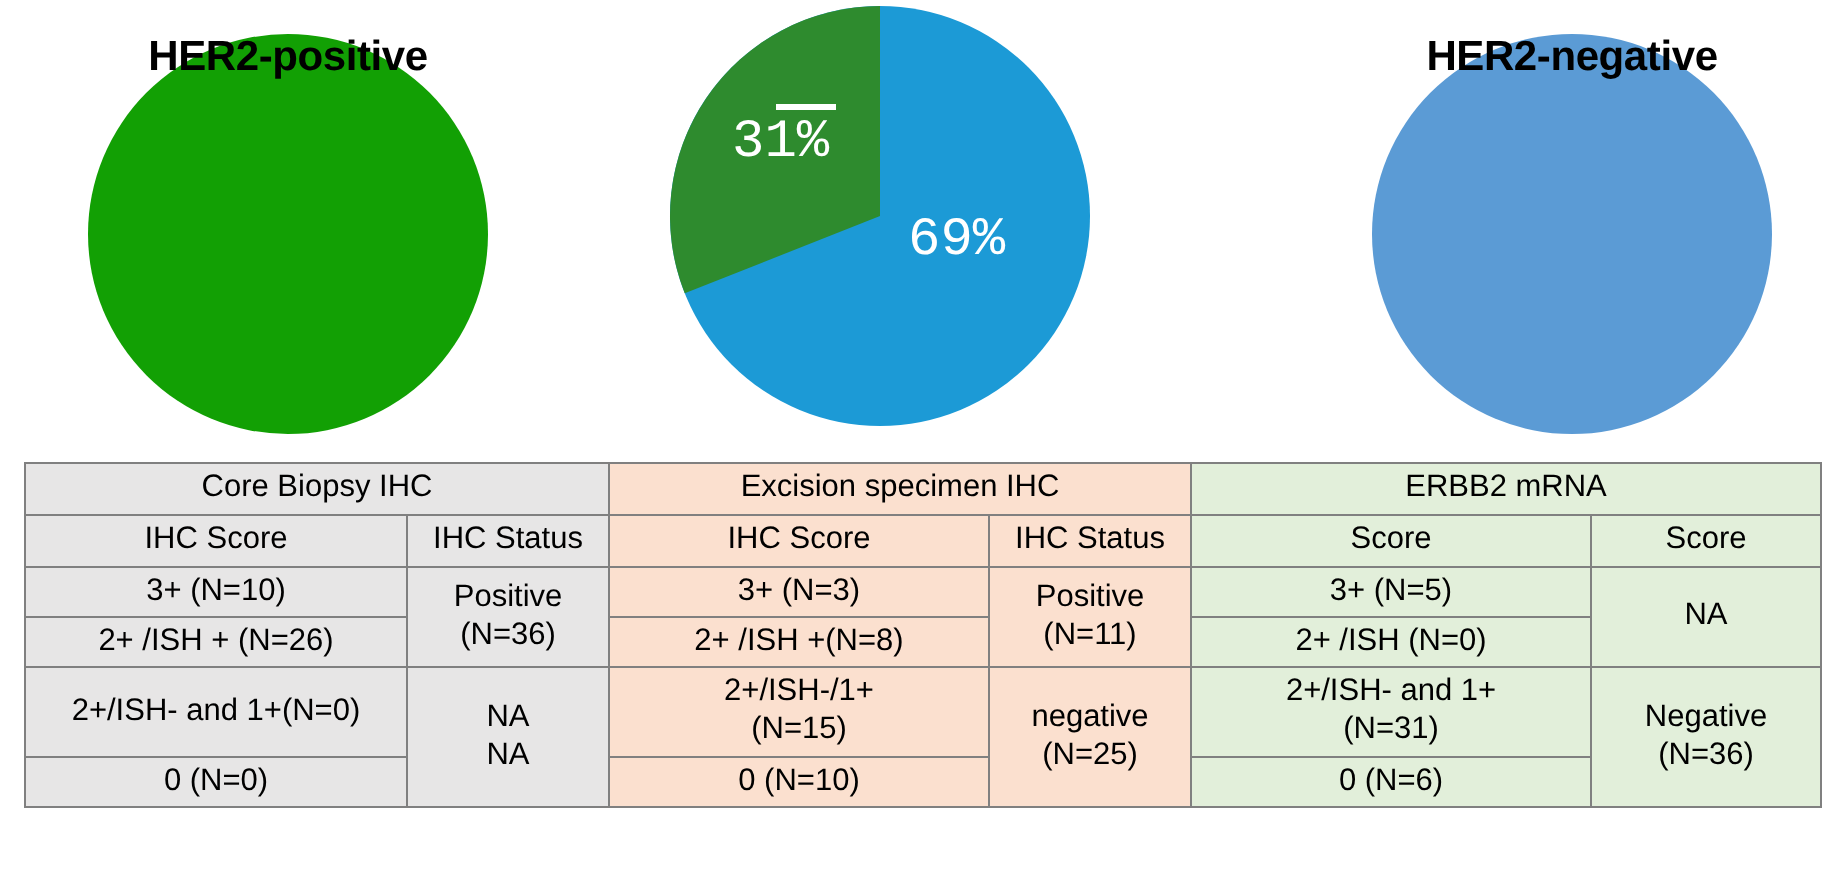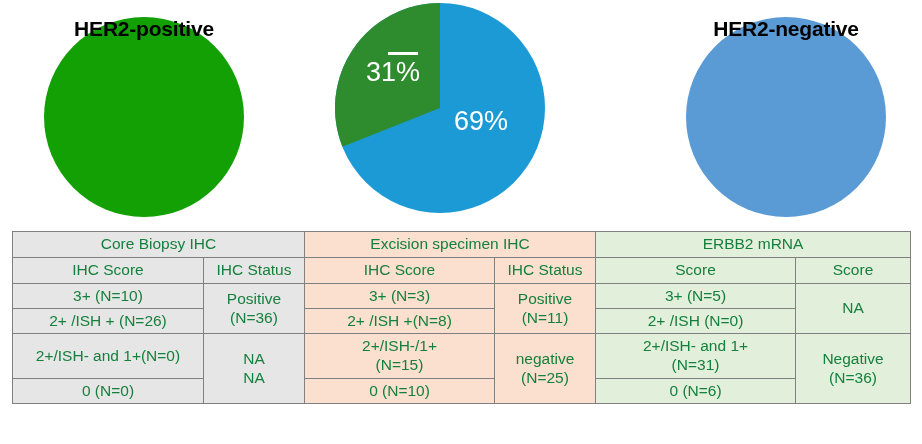--- a/index.html
+++ b/index.html
@@ -51,20 +51,21 @@
   }
   #circle-negative .circle-label { }
 
   
   #pie-wrap {
     position: absolute;
     left: 334px;
     top: 2px;
     width: 212px;
     height: 212px;
+    font-family: Liberation Mono, monospace;
   }
   #pie-svg { display: block; width: 212px; height: 212px; }
   .pie-pct {
     position: absolute;
     color: #ffffff;
     font-size: 27px;
     font-weight: 400;
     white-space: nowrap;
   }
   #pie-label-green { left: 32px; top: 55px; }
@@ -85,21 +86,21 @@
     top: 231px;
     width: 898px;
     border-collapse: collapse;
     table-layout: fixed;
   }
   #data-table td {
     border: 1px solid #808080;
     text-align: center;
     vertical-align: middle;
     font-size: 15.5px;
-    color: #15803d;
+    color: #000000;
     padding: 2px 3px;
     line-height: 1.22;
   }
   .grp-gray  { background: #E7E6E6; }
   .grp-peach { background: #FBE0CF; }
   .grp-green { background: #E2EFDA; }
 
   .r-title  { height: 26px; }
   .r-head   { height: 26px; }
   .r-body   { height: 25px; }

